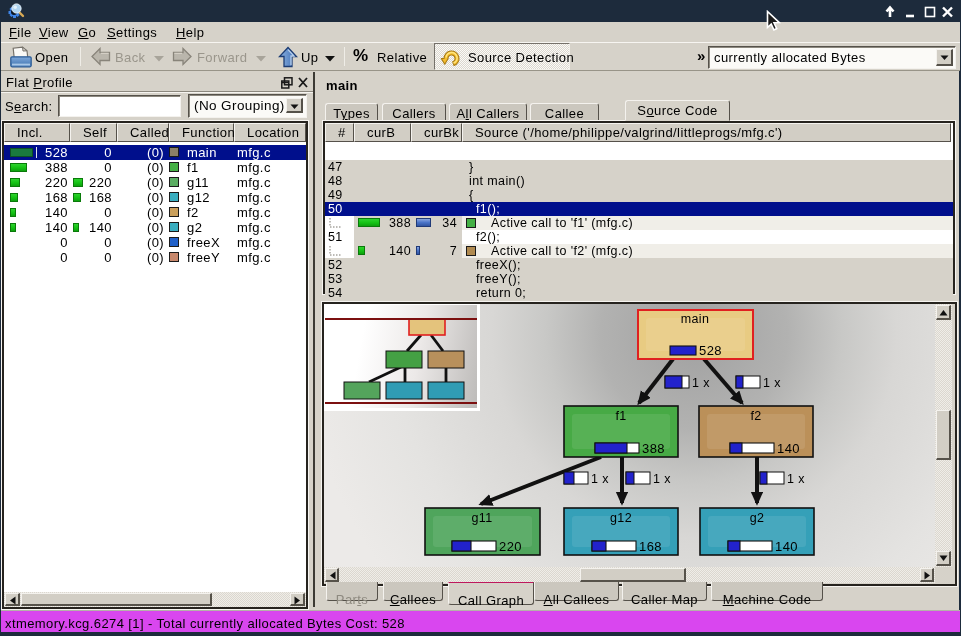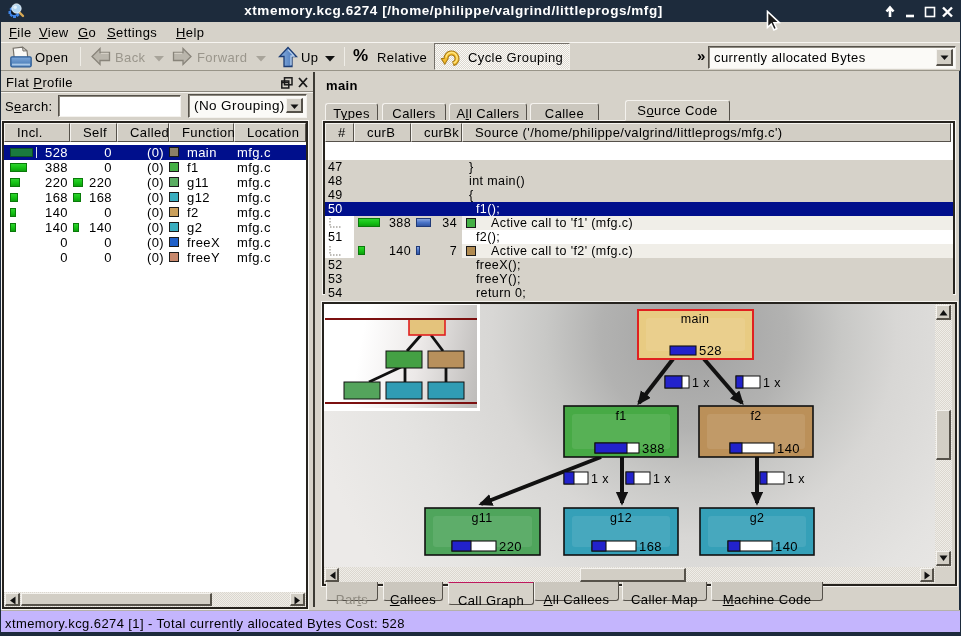--- a/index.html
+++ b/index.html
@@ -39,29 +39,28 @@
 .fbar { position:absolute; top:3px; height:9px; }
 
 .tab { position:absolute; font-size:13px; text-align:center; background:#cbc7be;
   border-top:1px solid #f4f2ee; border-left:1px solid #f4f2ee; border-right:1px solid #55514a; border-radius:3px 3px 0 0; padding-top:2px; }
 .tabb { position:absolute; font-size:13px; text-align:center; background:#cbc7be;
   border-bottom:1px solid #55514a; border-left:1px solid #f4f2ee; border-right:1px solid #55514a; border-radius:0 0 3px 3px; padding-top:10px; }
 
 #srcframe { left:322px; top:121px; width:632px; height:173px; background:#fff; }
 .srow { position:absolute; left:0px; width:628px; height:14px; font-size:12.5px;margin-top:16px; }
 
-#statusbar { left:0; top:610px; width:959px; height:27px; background:#c4b5fd; border-top:1px solid #b5b1a9; border-bottom:1px solid #fcfbf9; }
+#statusbar { left:0; top:610px; width:959px; height:27px; background:#d946ef; border-top:1px solid #b5b1a9; border-bottom:1px solid #fcfbf9; }
 #botstrip { left:0; top:632px; width:959px; height:4px; background:#1d2b3c; }
 </style>
 </head>
 <body>
 <div id="win">
 
   <div id="titlebar" class="abs"></div>
-  <div id="title-text" class="abs">xtmemory.kcg.6274 [/home/philippe/valgrind/littleprogs/mfg]</div>
   <svg class="abs" style="left:6px;top:2px" width="19" height="19" viewBox="0 0 19 19">
     <g>
       <path d="M9 6 L11 8 L11 12 L9 14 L5 14 L3 12 L3 8 L5 6 Z" fill="#2a6fd0" stroke="#123a7a" stroke-width="1"></path>
       <g fill="#3f86e8">
         <rect x="6" y="4" width="3" height="3"></rect>
           <rect x="6" y="13" width="3" height="3"></rect>
         <rect x="1.5" y="9" width="3" height="3"></rect>
           <rect x="10" y="9" width="3" height="3"></rect>
         <rect x="3" y="5.5" width="3" height="3" transform="rotate(45 4.5 7)"></rect>
         <rect x="9" y="5.5" width="3" height="3" transform="rotate(45 10.5 7)"></rect>
@@ -146,21 +145,21 @@
       </svg>
     <span class="tsep" style="left:343px"></span>
     <span class="tbtext" style="left:352px; font-weight:bold; font-size:17px; top:3px">%</span>
     <span class="tbtext" style="left:376px">Relative</span>
 
     <div style="position:absolute;left:433px;top:0px;width:136px;height:27px;border:1px solid;border-color:#75716a #f2f0ea #f2f0ea #75716a;background-image:conic-gradient(#fbfaf7 25%, #dcd8d0 0 50%, #fbfaf7 0 75%, #dcd8d0 0);background-size:2px 2px"></div>
     <svg style="position:absolute;left:439px;top:4px" width="23" height="20" viewBox="0 0 23 20">
       <path d="M14.07 18.55 A7.5 7.5 0 1 0 4.0 11.5 L1.3 11.5 L4.75 17.2 L8.2 11.5 L8.0 11.5 A3.5 3.5 0 1 1 12.70 14.79 Z" fill="#f5bd2e" stroke="#a87a14" stroke-width="1.1" stroke-linejoin="round"></path>
       <path d="M13.4 16.1 A5.5 5.5 0 1 0 6.08 10.54" fill="none" stroke="#ffe57e" stroke-width="1.5"></path>
     </svg>
-    <span class="tbtext" style="left:467px">Cycle Grouping</span>
+    <span class="tbtext" style="left:467px">Source Detection</span>
     <span class="tbtext" style="left:696px; font-weight:bold; top:4px; font-size:15px">»</span>
 
     <div style="position:absolute;left:707px;top:3px;width:248px;height:23px;background:#fbfaf7;border-top:1px solid #55514a;border-left:1px solid #55514a;border-bottom:1px solid #f4f2ee;border-right:1px solid #f4f2ee;box-shadow:inset 1px 1px 0 #8d897f">
       <span style="position:absolute;left:5px;top:3px;font-size:13px">currently allocated Bytes</span>
       <div style="position:absolute;right:2px;top:2px;width:17px;height:17px;background:#d2cec5;border-top:1px solid #f4f2ee;border-left:1px solid #f4f2ee;border-bottom:2px solid #55514a;border-right:2px solid #55514a">
         <svg style="position:absolute;left:3px;top:5px" width="9" height="6" viewBox="0 0 9 6">
             <path d="M0.5 0.5 L8.5 0.5 L4.5 5 Z" fill="#111"></path>
           </svg>
       </div>
     </div>

